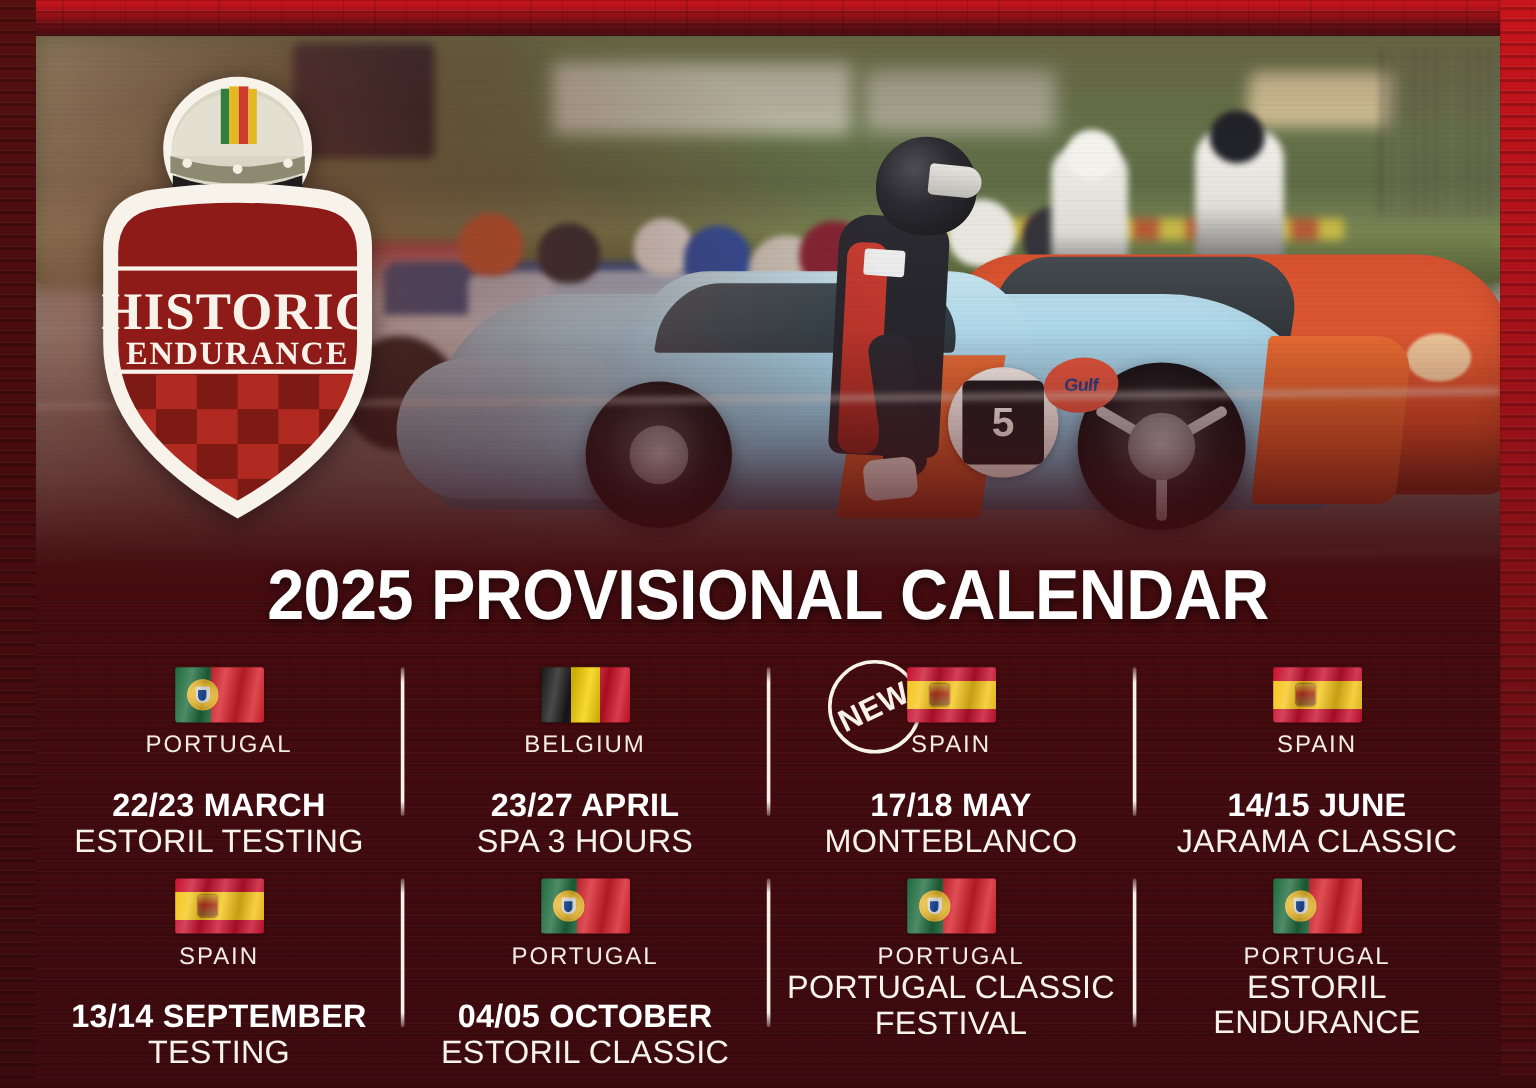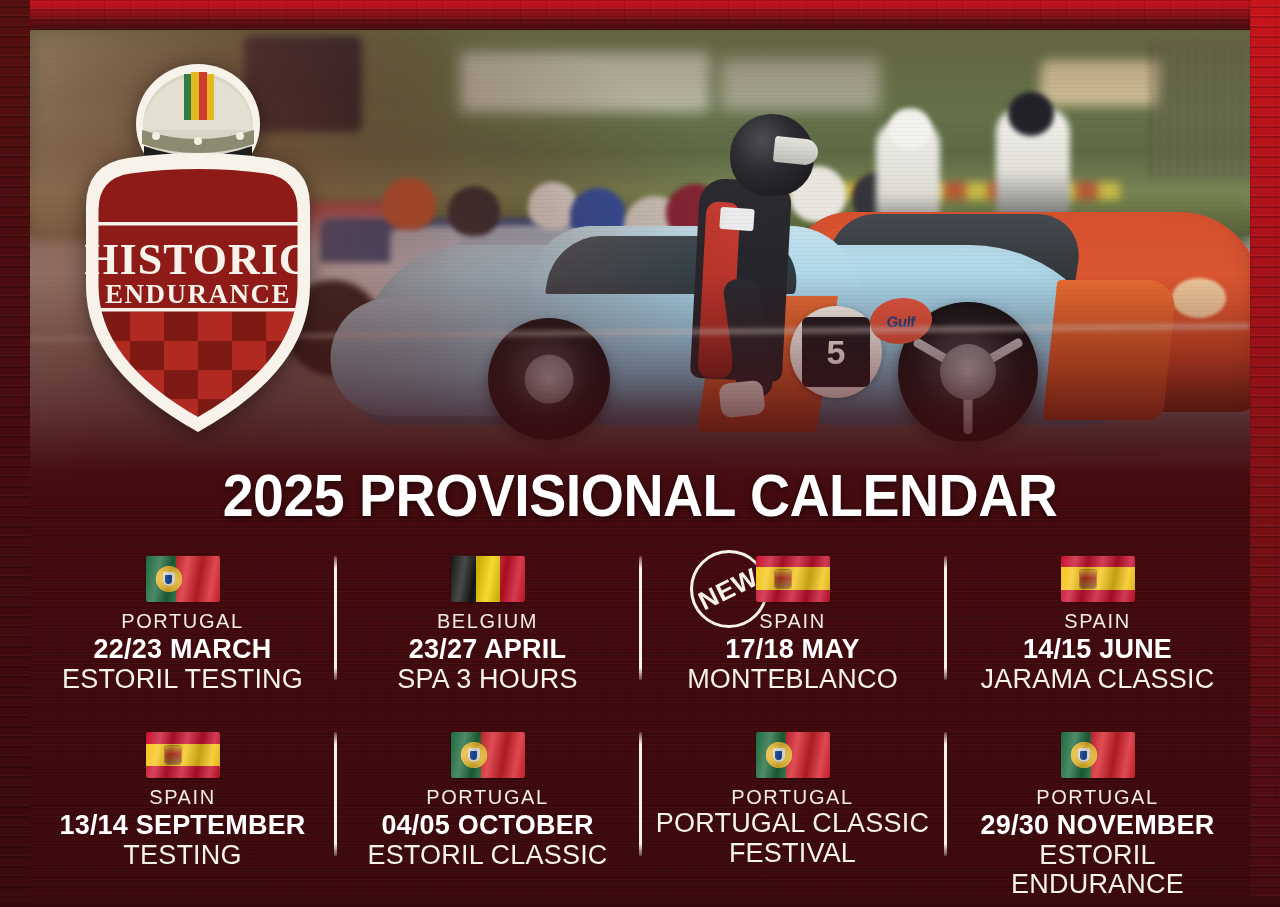--- a/index.html
+++ b/index.html
@@ -444,21 +444,21 @@
     letter-spacing: 0.5px;
   }
 
   .country {
     margin-top: 8px;
     font: 400 20px/1.1 "Liberation Sans", sans-serif;
     color: #f3ece2;
     letter-spacing: 1.6px;
   }
   .date {
-    margin-top: 2px;
+    margin-top: 24px;
     font: 700 27px/1.12 "Liberation Sans", sans-serif;
     color: #ffffff;
     letter-spacing: 0.2px;
     white-space: nowrap;
   }
   .venue {
     margin-top: 1px;
     font: 400 27px/1.08 "Liberation Sans", sans-serif;
     color: #f6f2ec;
     letter-spacing: 0.2px;
@@ -707,21 +707,20 @@
         <div class="flag-wrap">
           <div class="flag flag-pt">
             <div class="pt-arms">
               <div class="pt-shield">
                 <div class="pt-inner"></div>
               </div>
             </div>
           </div>
         </div>
         <div class="country">PORTUGAL</div>
-        <div class="date">29/30 NOVEMBER</div>
         <div class="venue">ESTORIL ENDURANCE</div>
 
       </div>
 
     </div>
   </div>
 
   <div id="border-frame">
     <div class="frame-edge frame-top"></div>
     <div class="frame-edge frame-right"></div>

